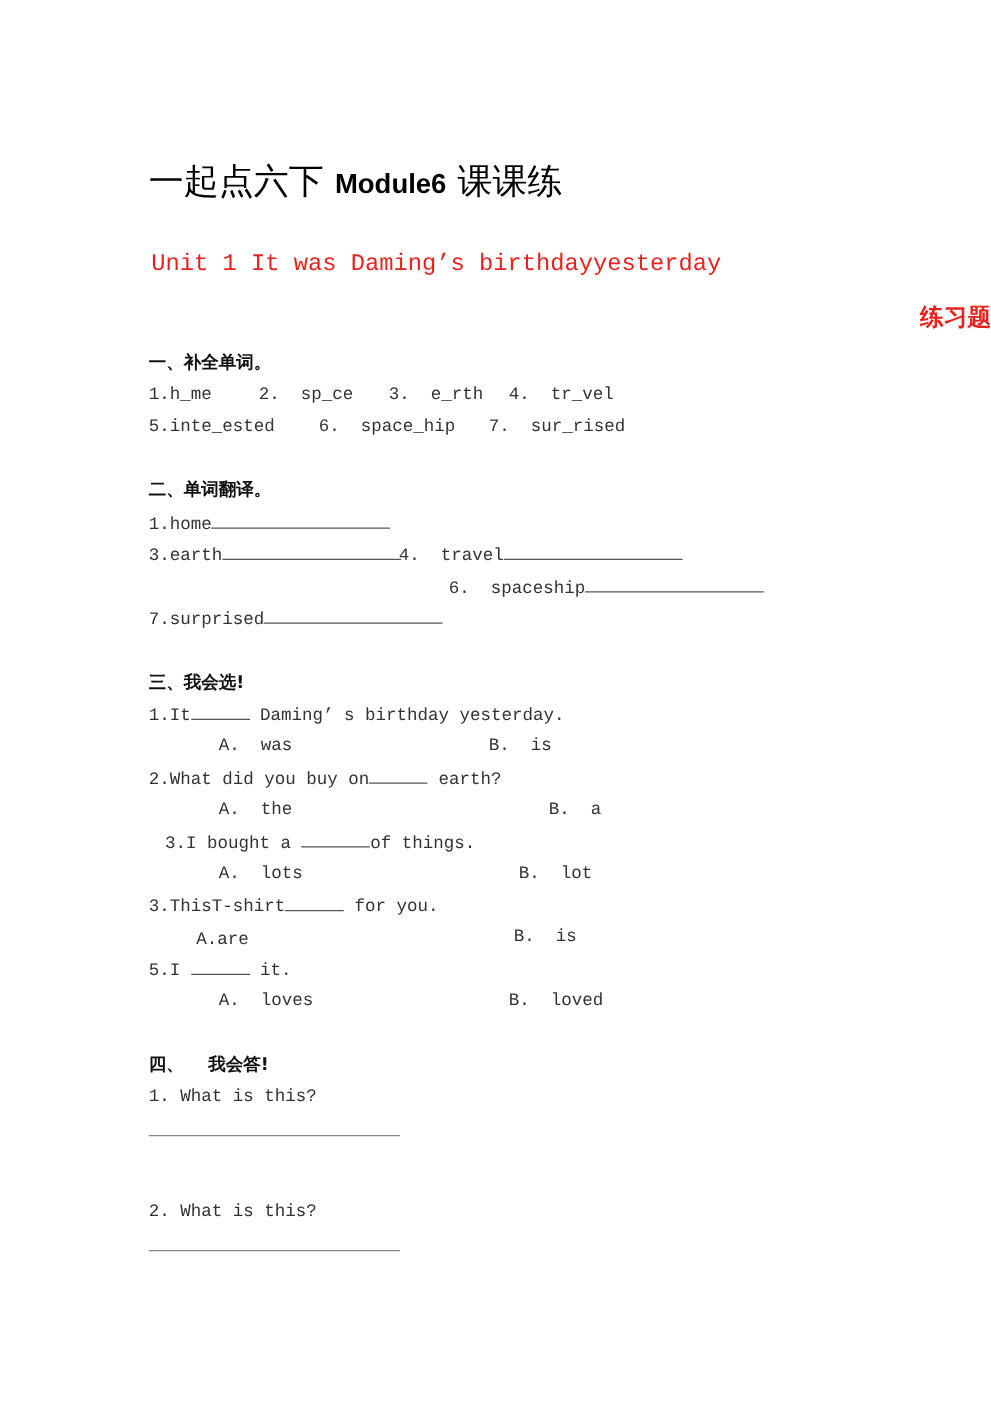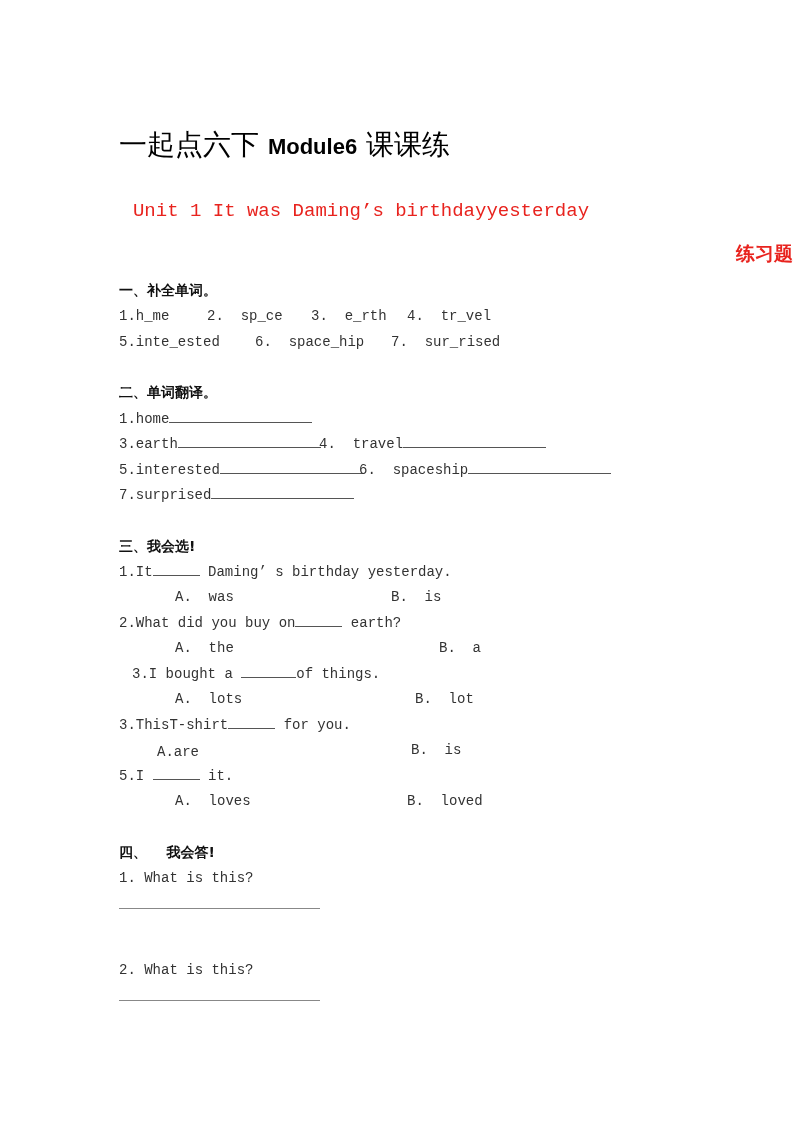--- a/index.html
+++ b/index.html
@@ -39,21 +39,21 @@
       position: absolute;
       left: 0;
       width: 698px;
       text-align: center;
       top: 200px;
       font-family: "Liberation Mono", monospace;
       font-size: 19px;
       color: #e8231e;
       white-space: nowrap;
       left: 0;
-      padding-left: 12px;
+      padding-left: 0;
     }
     .sub-title {
       position: absolute;
       left: 0;
       width: 793px;
       text-align: right;
       top: 241px;
       font-family: "DejaVu Sans", sans-serif;
       font-weight: bold;
       font-size: 19px;
@@ -116,21 +116,20 @@
     <span class="line" style="top:333px; left:391px;"><span>7.</span>  <span>sur_rised</span></span>
   </div>
 
   <div class="heading" style="top:383px;">二、单词翻译。</div>
 
   <span class="line" style="top:409px; left:119px;"><span>1.</span><span>home</span><span class="blank" style="width:143px;"></span></span>
 
   <span class="line" style="top:434px; left:119px;"><span>3.</span><span>earth</span><span class="blank" style="width:143px;"></span></span>
   <span class="line" style="top:434px; left:319px;"><span>4.</span>  <span>travel</span><span class="blank" style="width:143px;"></span></span>
 
-  <span class="line" style="top:460px; left:119px;"><span>5.</span><span>interested</span><span class="blank" style="width:143px;"></span></span>
   <span class="line" style="top:460px; left:359px;"><span>6.</span>  <span>spaceship</span><span class="blank" style="width:143px;"></span></span>
 
   <span class="line" style="top:485px; left:119px;"><span>7.</span><span>surprised</span><span class="blank" style="width:143px;"></span></span>
 
   <div class="heading" style="top:537px;">三、我会选!</div>
 
   <span class="line" style="top:562px;"><span>1.</span><span>It</span><span class="blank" style="width:47px;"></span><span> Daming’ s birthday yesterday.</span></span>
   <span class="line" style="top:588px; left:175px;">A.  was</span>
   <span class="line" style="top:588px; left:391px;">B.  is</span>
 

